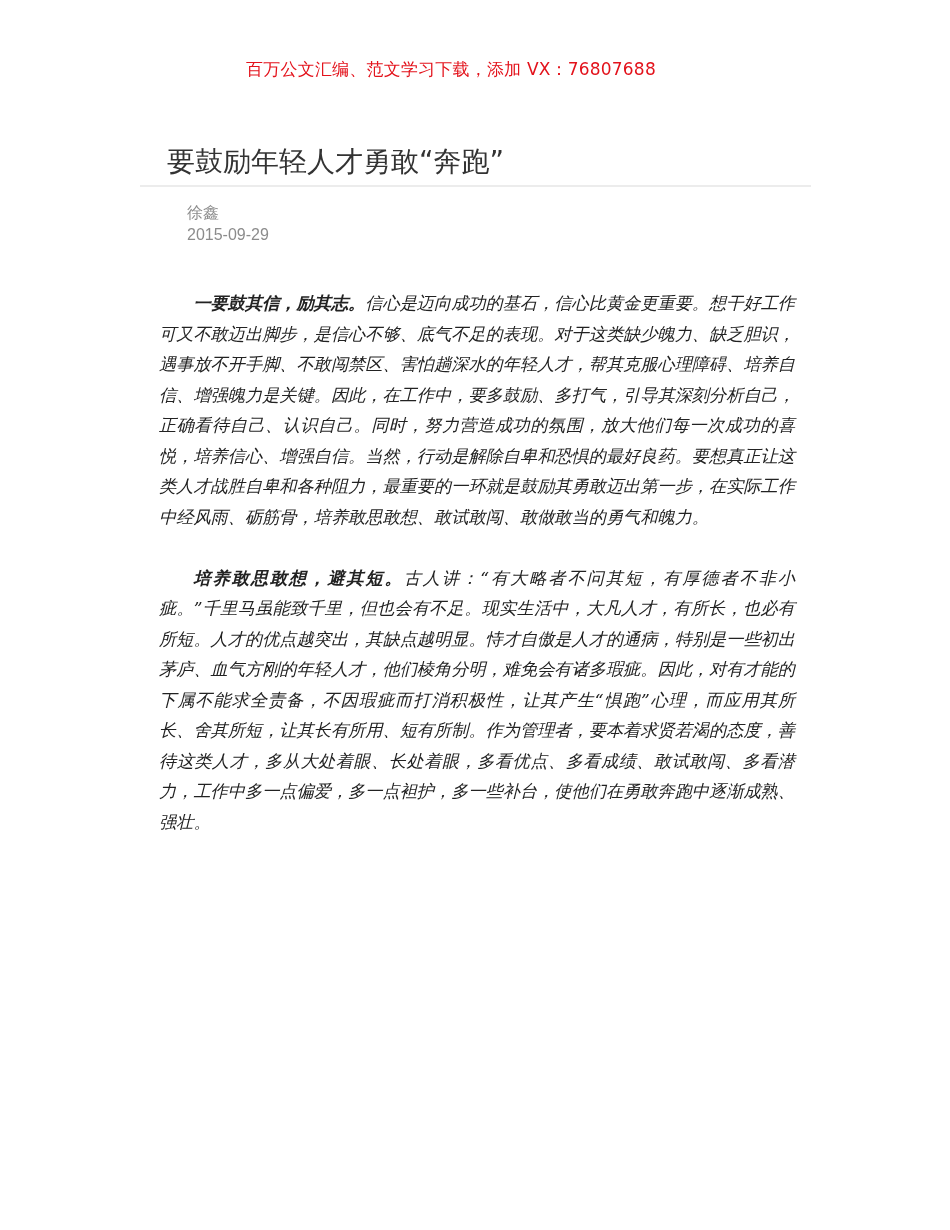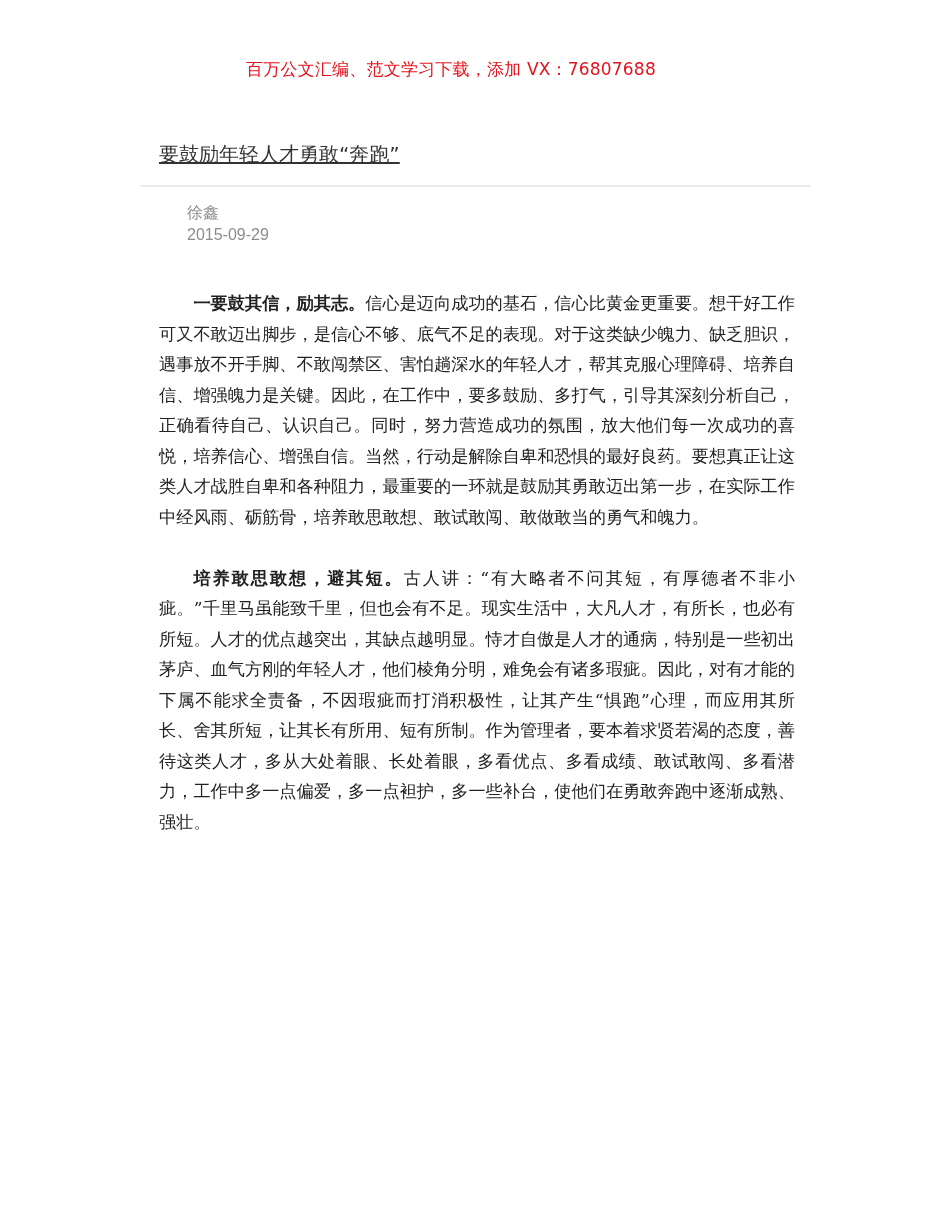--- a/index.html
+++ b/index.html
@@ -24,25 +24,24 @@
       font-size: 17px;
       line-height: 28px;
       letter-spacing: 0.2px;
     }
     .article-title {
       position: absolute;
       top: 136px;
       left: 159px;
       color: #333333;
       font-family: "DejaVu Sans", "Liberation Sans", sans-serif;
-      font-size: 20px;
+      font-size: 28px;
       line-height: 36px;
       font-weight: normal;
-      margin: 0;
-      text-decoration: underline;
+      margin: 8px;
     }
     .title-divider {
       position: absolute;
       top: 185px;
       left: 140px;
       width: 671px;
       height: 0;
       border-top: 2px solid #ececec;
     }
     .meta {
@@ -66,20 +65,21 @@
       font-size: 17.2px;
       line-height: 30.5px;
       text-align: justify;
       text-justify: inter-character;
     }
     .content p {
       margin: 0 0 30.5px 0;
     }
     .content p.indent {
       text-indent: 2em;
+      font-style: italic;
     }
     .content b {
       font-family: "DejaVu Sans", "Liberation Sans", sans-serif;
       font-weight: bold;
     }
   </style>
 </head>
 <body>
 
 <div class="banner">百万公文汇编、范文学习下载，添加 VX：76807688</div>

